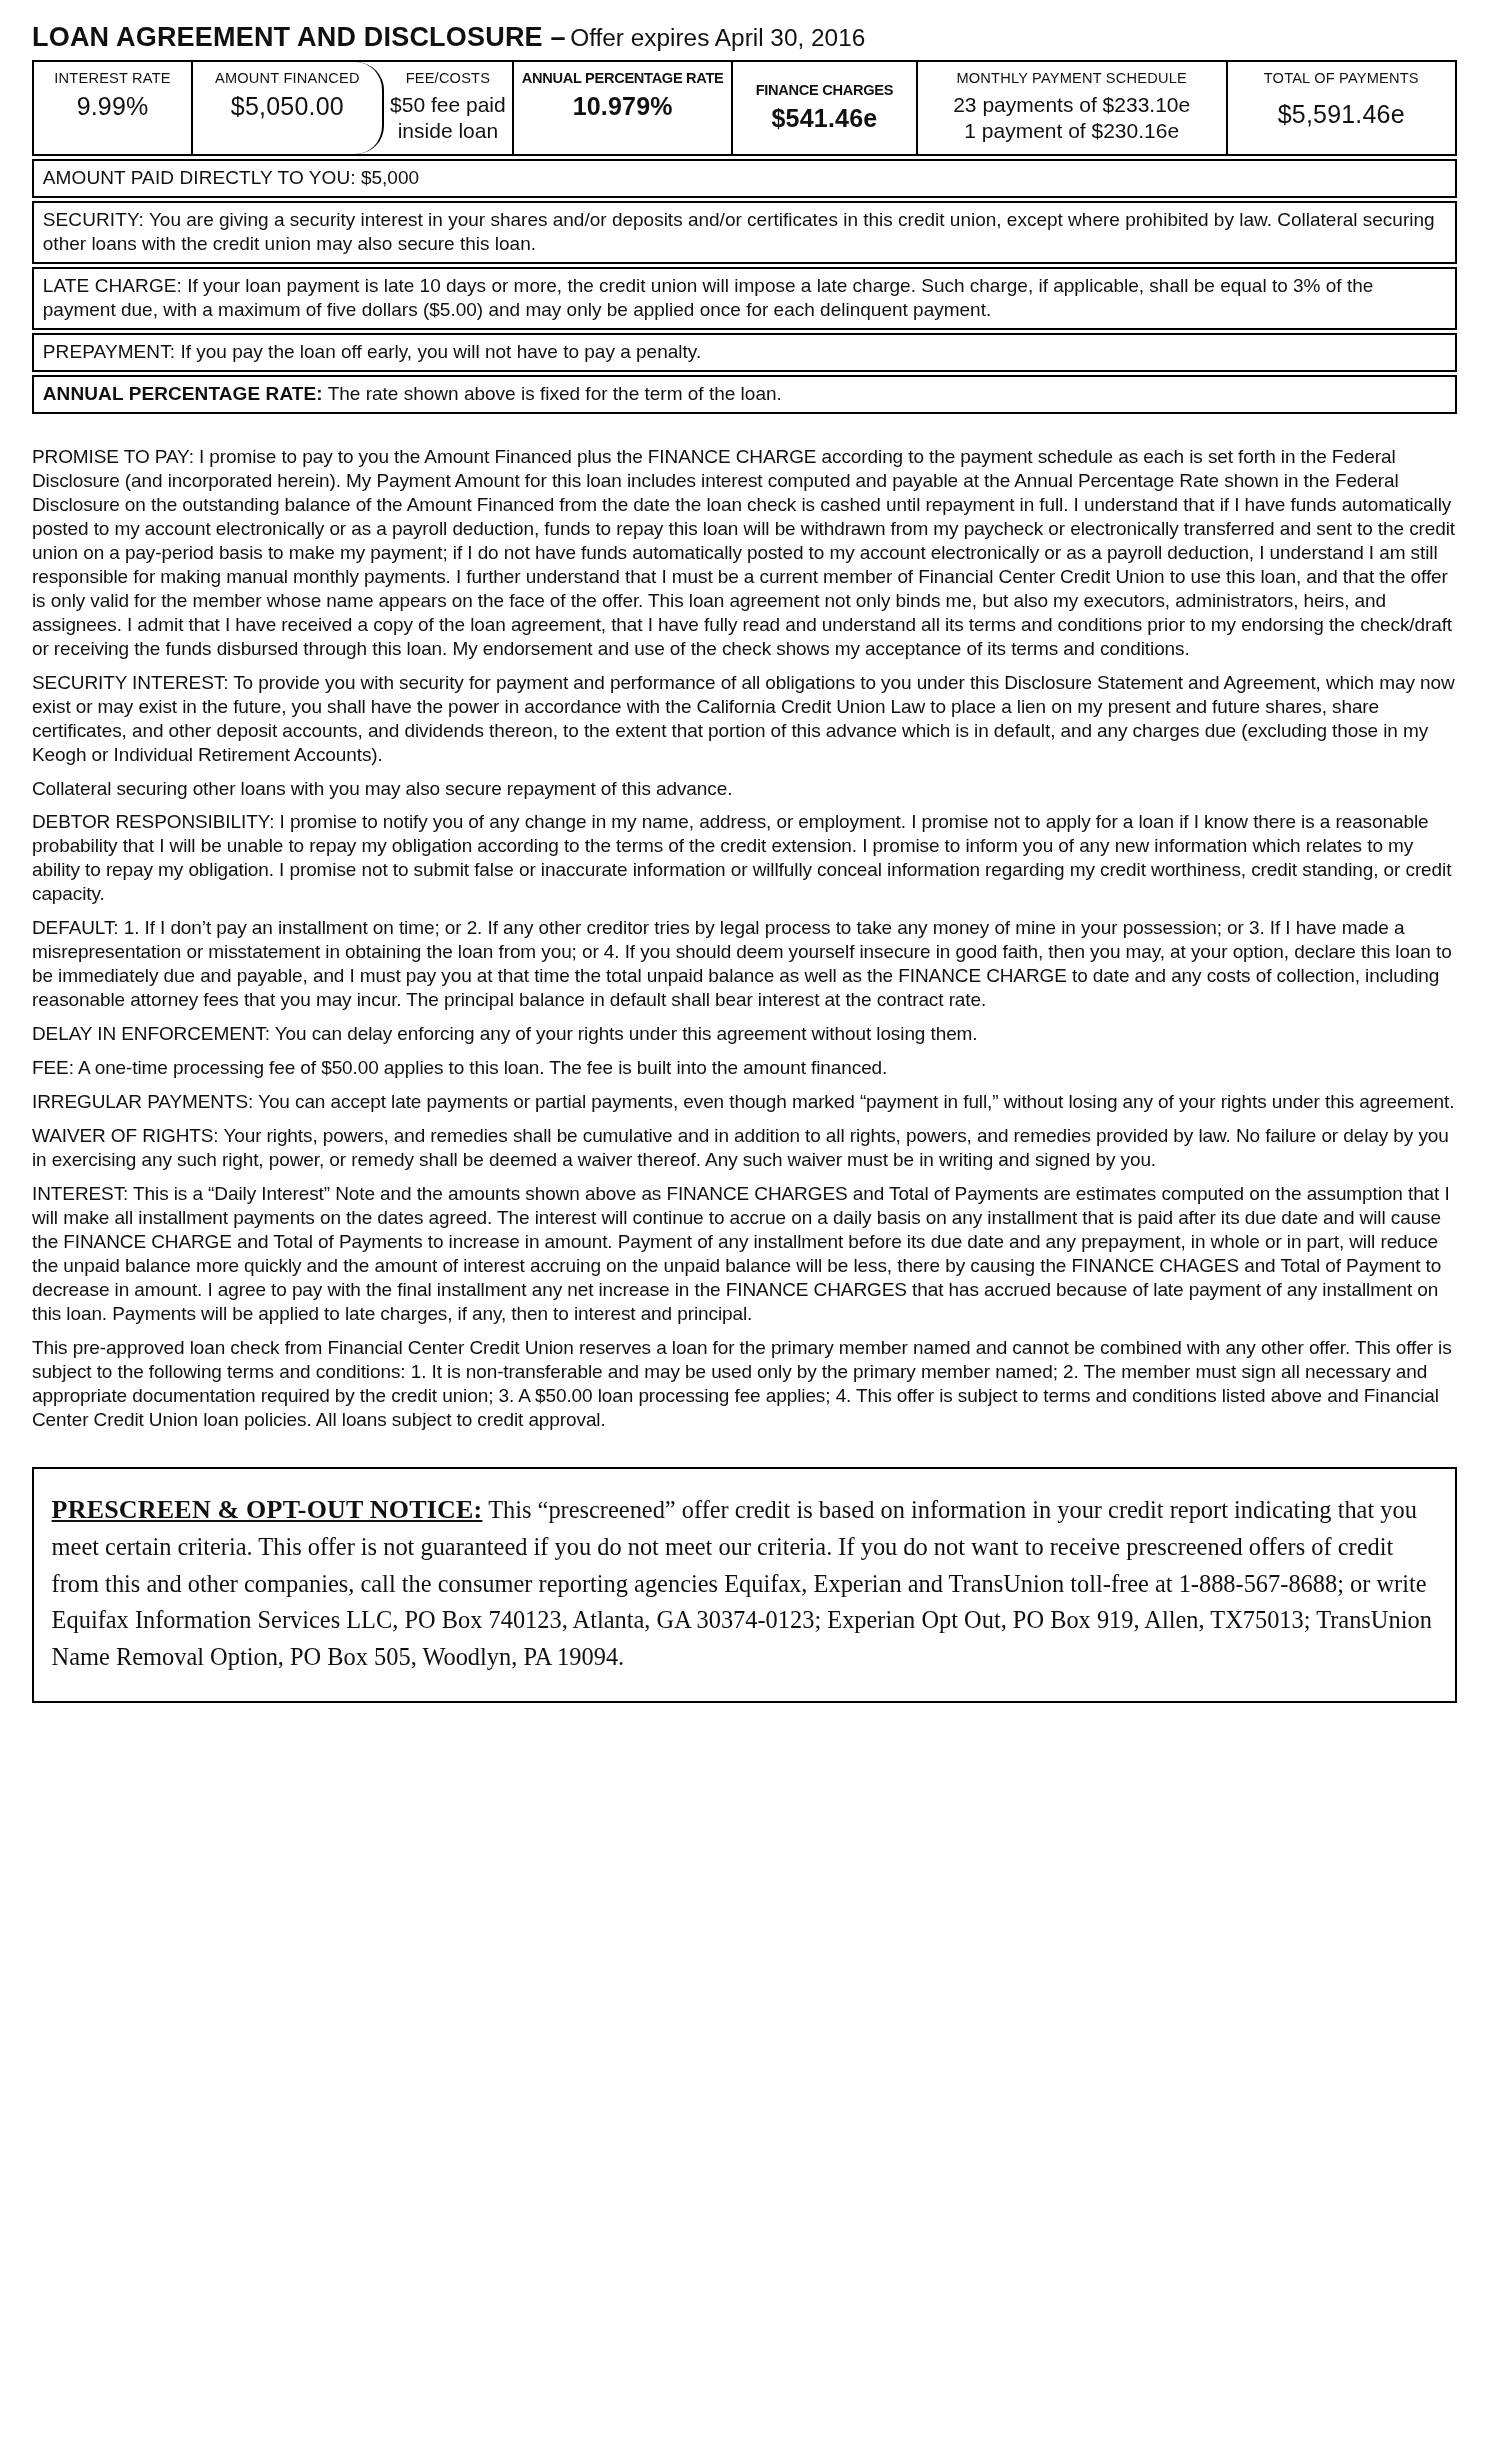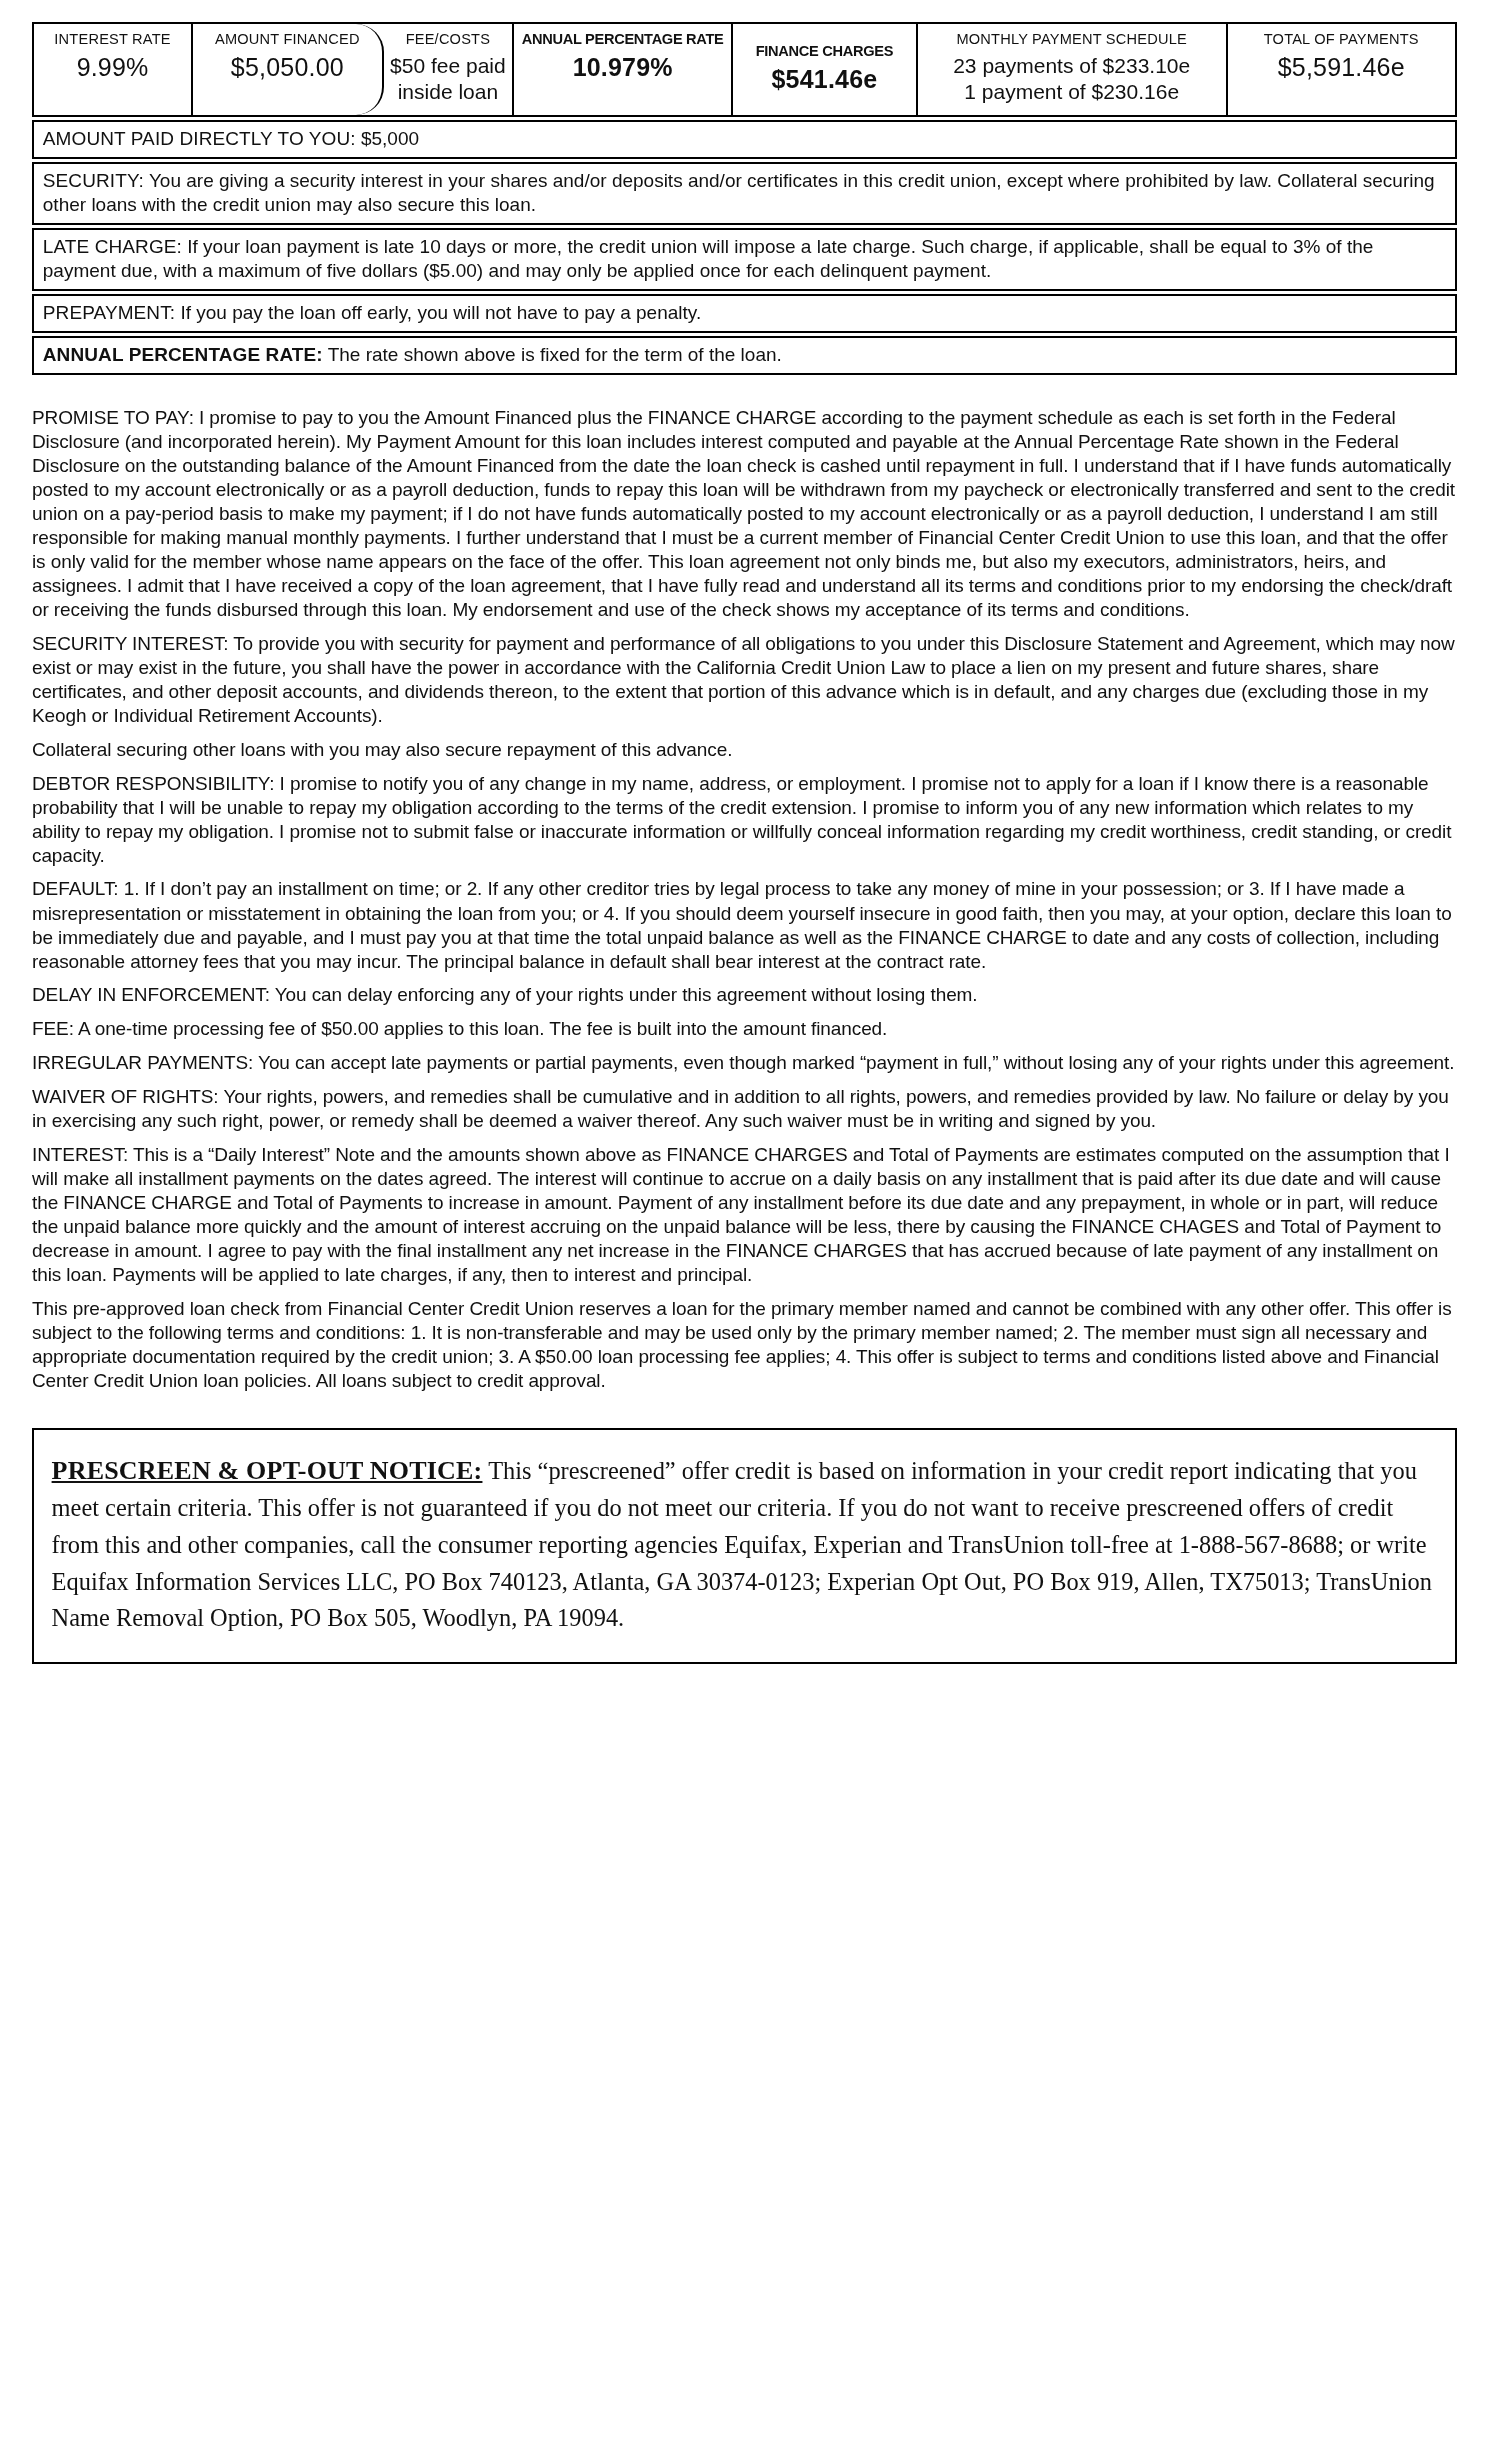--- a/index.html
+++ b/index.html
@@ -29,21 +29,21 @@
     align-items: stretch;
   }
   .fed-cell {
     border-right: 2px solid #000;
     padding: 7.8px 5.9px 9.8px 5.9px;
     text-align: center;
     display: flex;
     flex-direction: column;
     justify-content: flex-start;
   }
-  .fed-cell:last-child { border-right: none; }
+  .fed-cell:last-child { border-right: none; gap: 8px; }
   .fed-head { font-size: 14.6px; letter-spacing: 0.2px; margin-bottom: 5.9px; }
   .fed-value { font-size: 25px; letter-spacing: 0.2px; }
   .fed-value-small { font-size: 21px; line-height: 1.25; }
   .bold-col .fed-head { font-weight: bold; letter-spacing: -0.3px; }
   .bold-col .fed-value { font-weight: bold; }
   .c1 { width: 11.2%; }
   .c2 { width: 13.4%; border-radius: 28px; }
   .c3 { width: 9.2%; }
   .c4 { width: 15.4%; }
   .c5 { width: 13.0%; justify-content: center; }
@@ -83,20 +83,24 @@
     text-decoration: underline;
     font-size: 26px;
     letter-spacing: 0.2px;
   }
 </style>
 </head>
 <body>
 
 <div class="doc">
 
+  <div class="title-line">
+    <span class="title-bold">LOAN AGREEMENT AND DISCLOSURE –</span>
+    <span class="title-rest">Offer expires April 30, 2016</span>
+  </div>
 
   <div class="fed-cols">
     <div class="fed-cell c1">
       <div class="fed-head">INTEREST RATE</div>
       <div class="fed-value">9.99%</div>
     </div>
     <div class="fed-cell c2">
       <div class="fed-head">AMOUNT FINANCED</div>
       <div class="fed-value">$5,050.00</div>
     </div>

